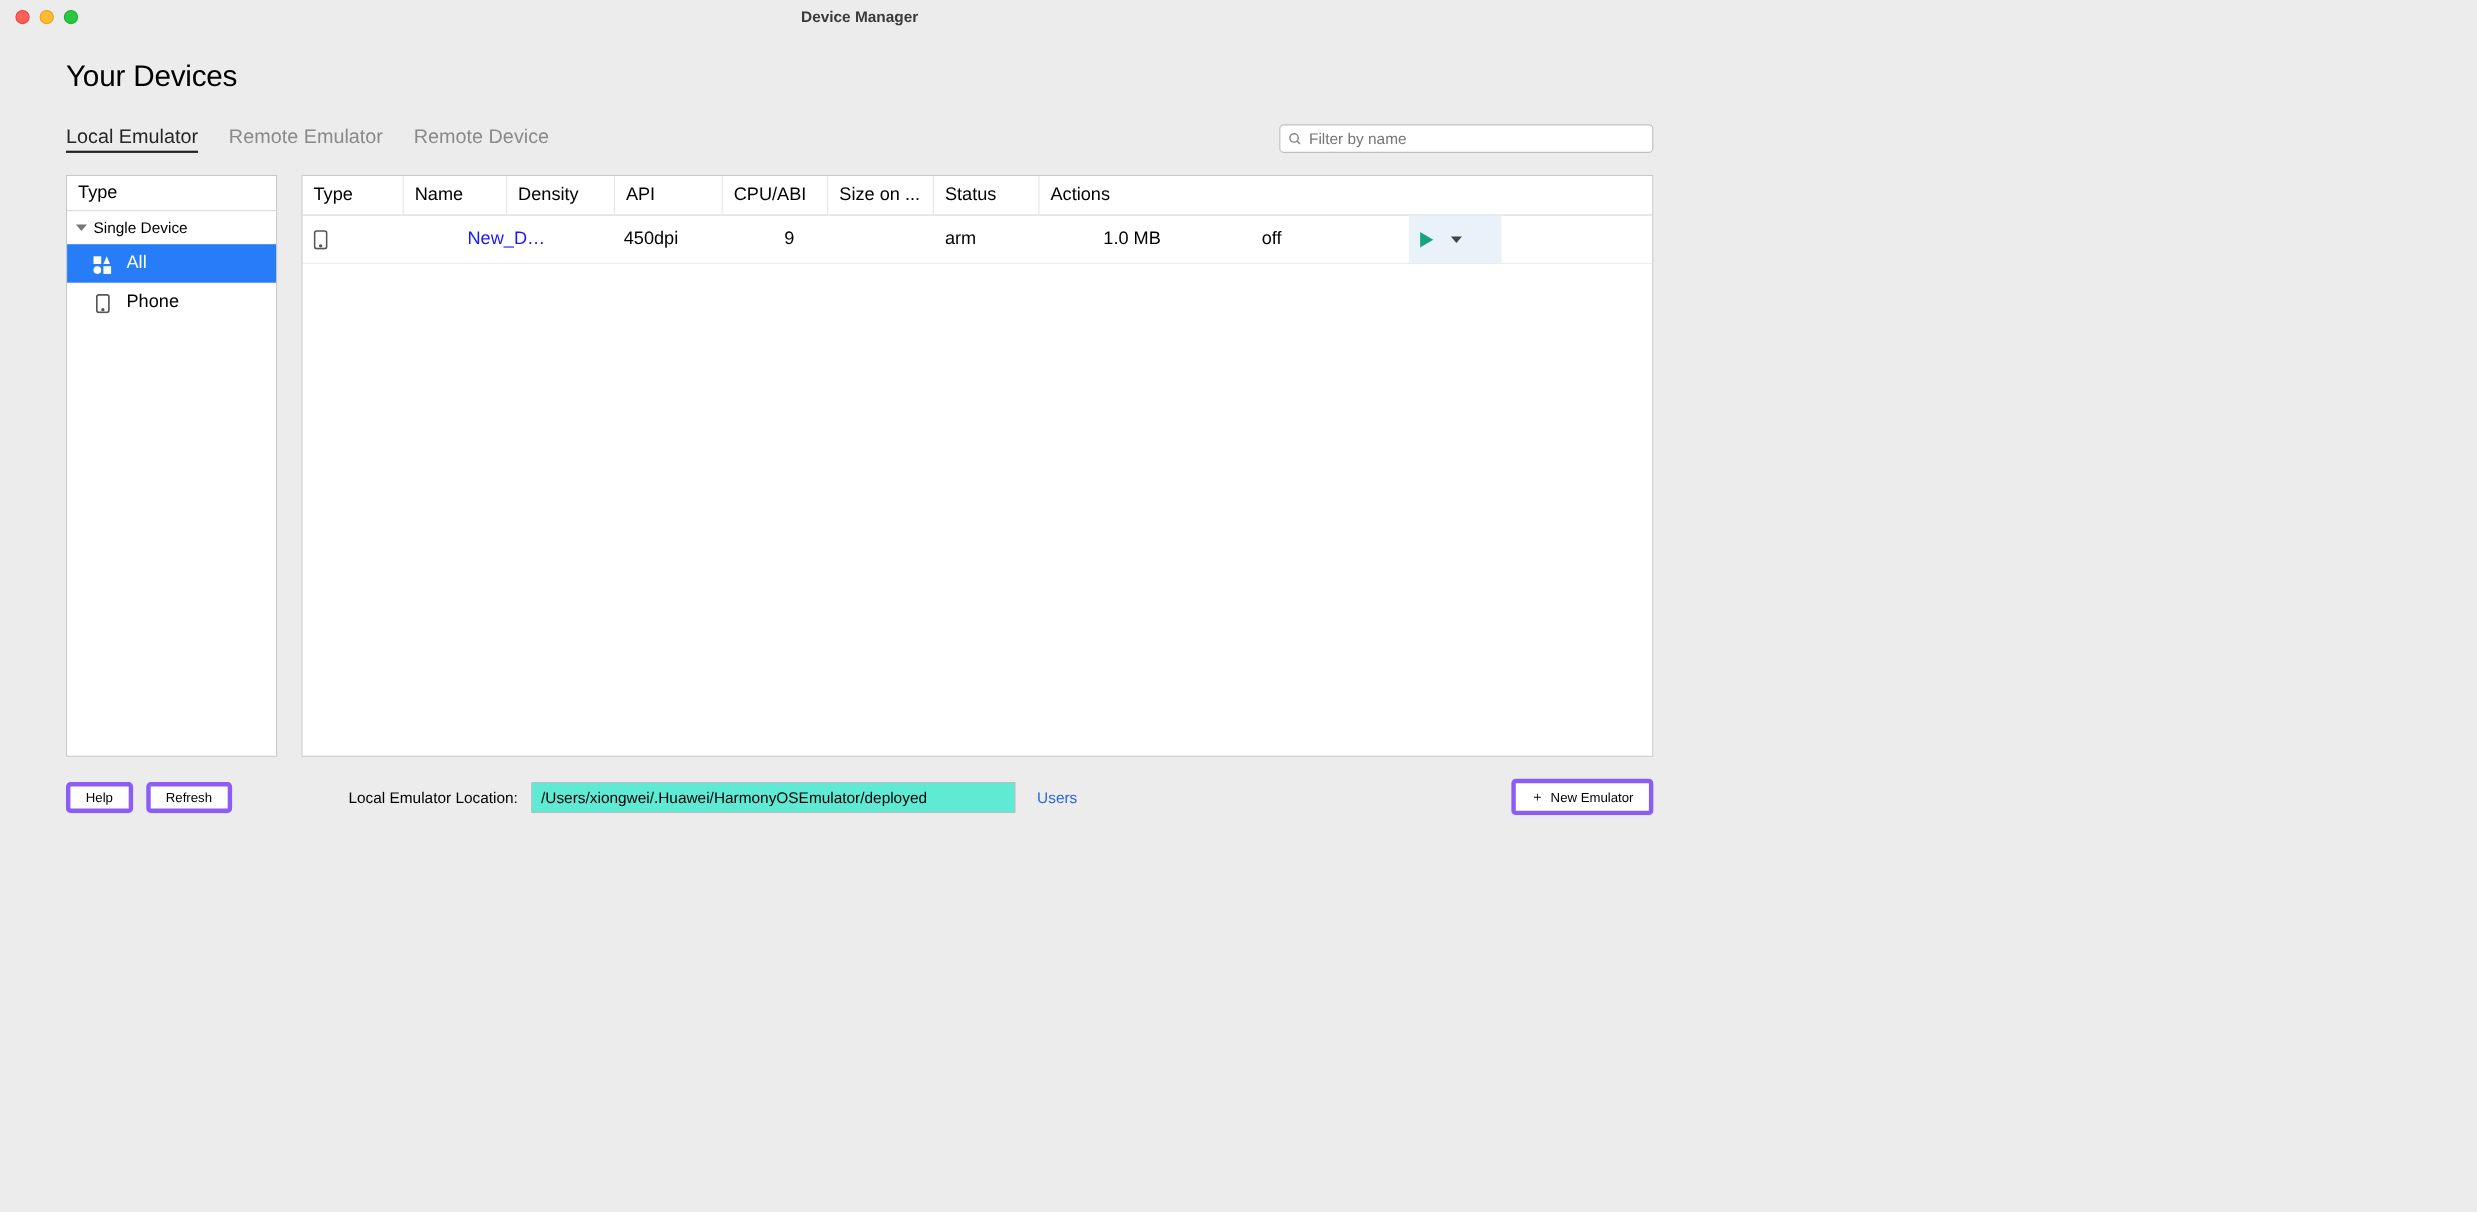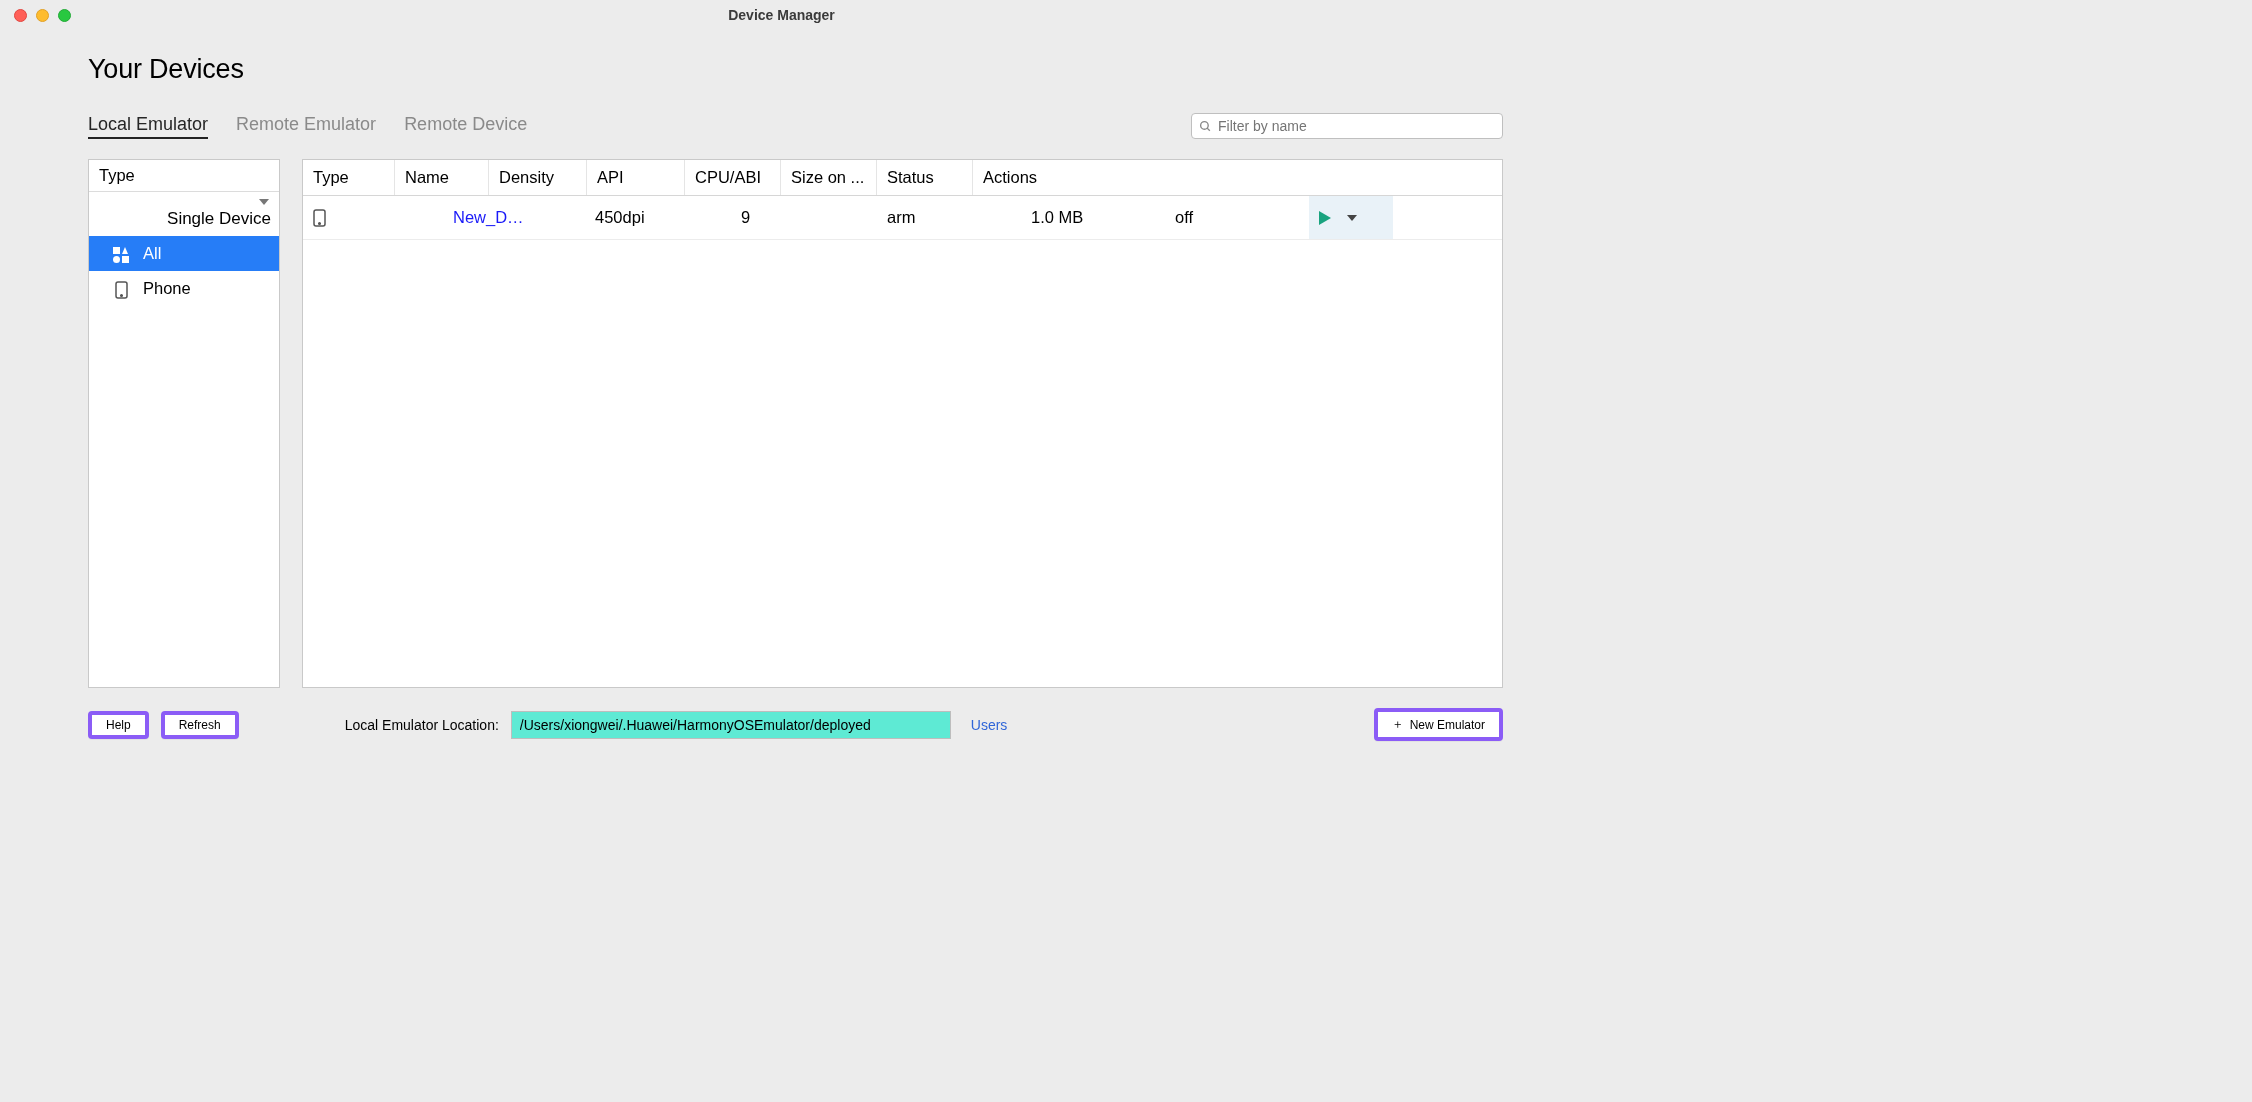--- a/index.html
+++ b/index.html
@@ -42,21 +42,20 @@
       font-size: 14px;
       font-weight: 600;
       color: #3a3a3a;
     }
 
     .content {
       flex: 1;
       padding: 24px 60px 24px 60px;
       display: flex;
       flex-direction: column;
-      margin-left: 28px;
     }
 
     .page-title {
       font-size: 27px;
       font-weight: 400;
       margin-bottom: 28px;
       letter-spacing: -0.2px;
     }
 
     .tabs-row {
@@ -75,21 +74,21 @@
       cursor: pointer;
       padding-bottom: 2px;
       text-align: center;
     }
     .tab.active {
       color: #262626;
       border-bottom: 2px solid #222;
     }
 
     .search-wrap {
-      width: 312px;
+      width: 340px;
       height: 26px;
       background: #fff;
       border: 1px solid #bfbfbf;
       border-radius: 4px;
       display: flex;
       align-items: center;
       padding: 0 7px;
       gap: 6px;
     }
     .search-wrap input {
@@ -115,26 +114,25 @@
       display: flex;
       flex-direction: column;
     }
     .sidebar-header {
       padding: 6px 10px;
       border-bottom: 1px solid #dcdcdc;
       font-size: 16.5px;
     }
     .tree-parent {
       display: flex;
-      align-items: flex-end;
+      align-items: center;
       gap: 4px;
       padding: 7px 8px;
-      font-size: 17px;
-      cursor: pointer;
-      flex-direction: column;
+      font-size: 14px;
+      cursor: pointer;
     }
     .tree-parent .chevron {
       width: 0; height: 0;
       border-left: 5px solid transparent;
       border-right: 5px solid transparent;
       border-top: 6px solid #777;
       margin-right: 2px;
     }
     .tree-item {
       display: flex;

